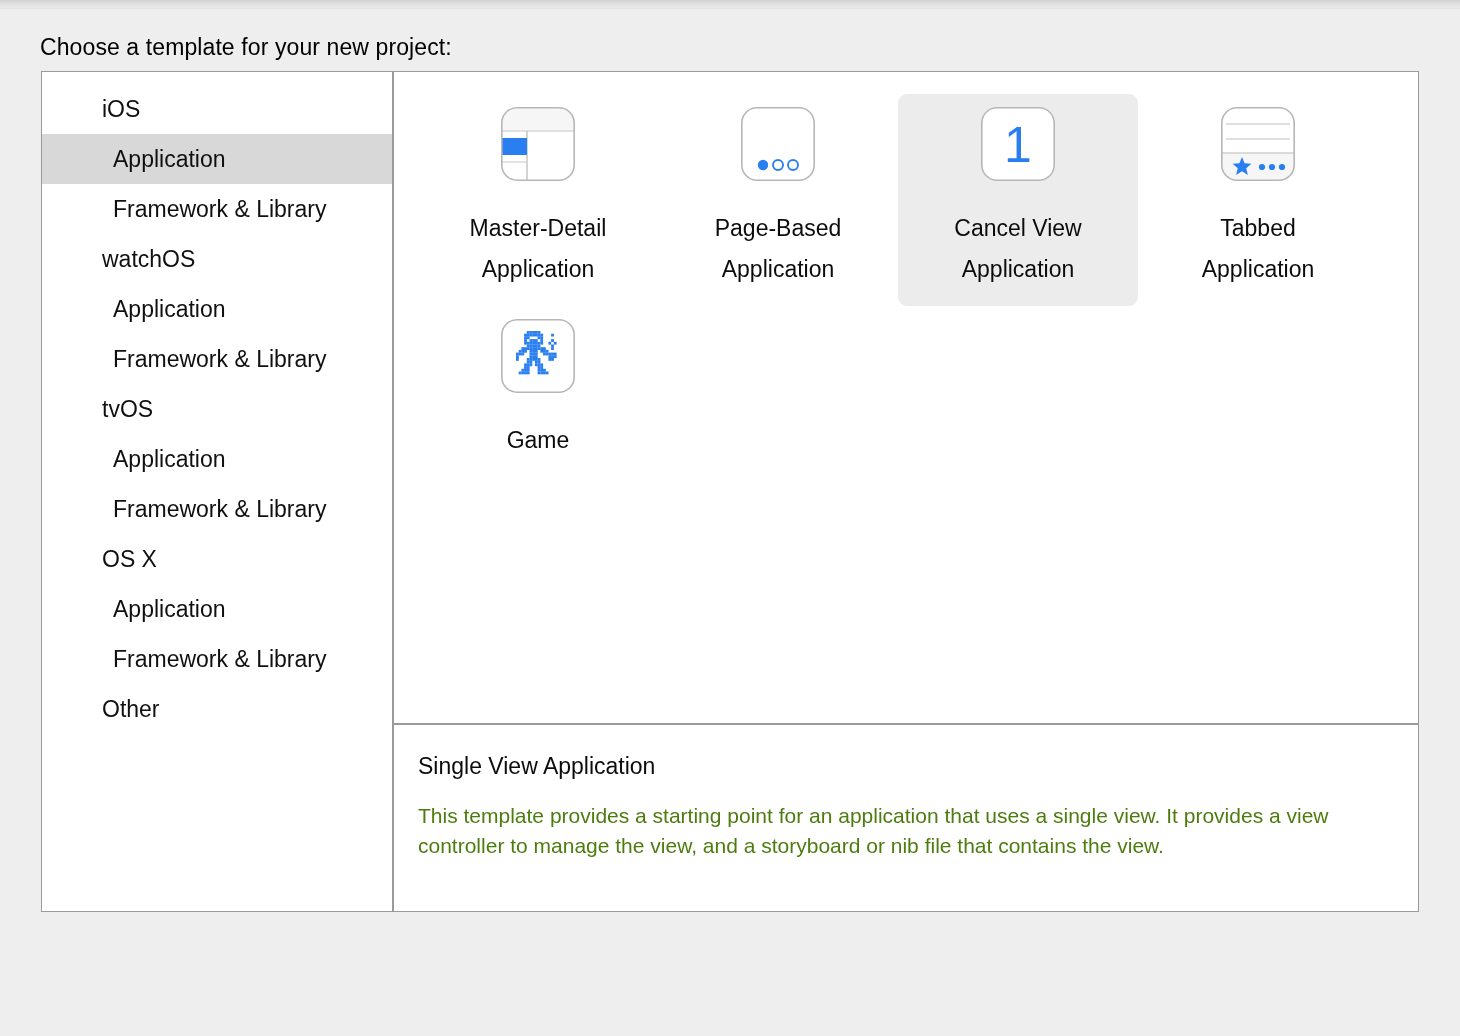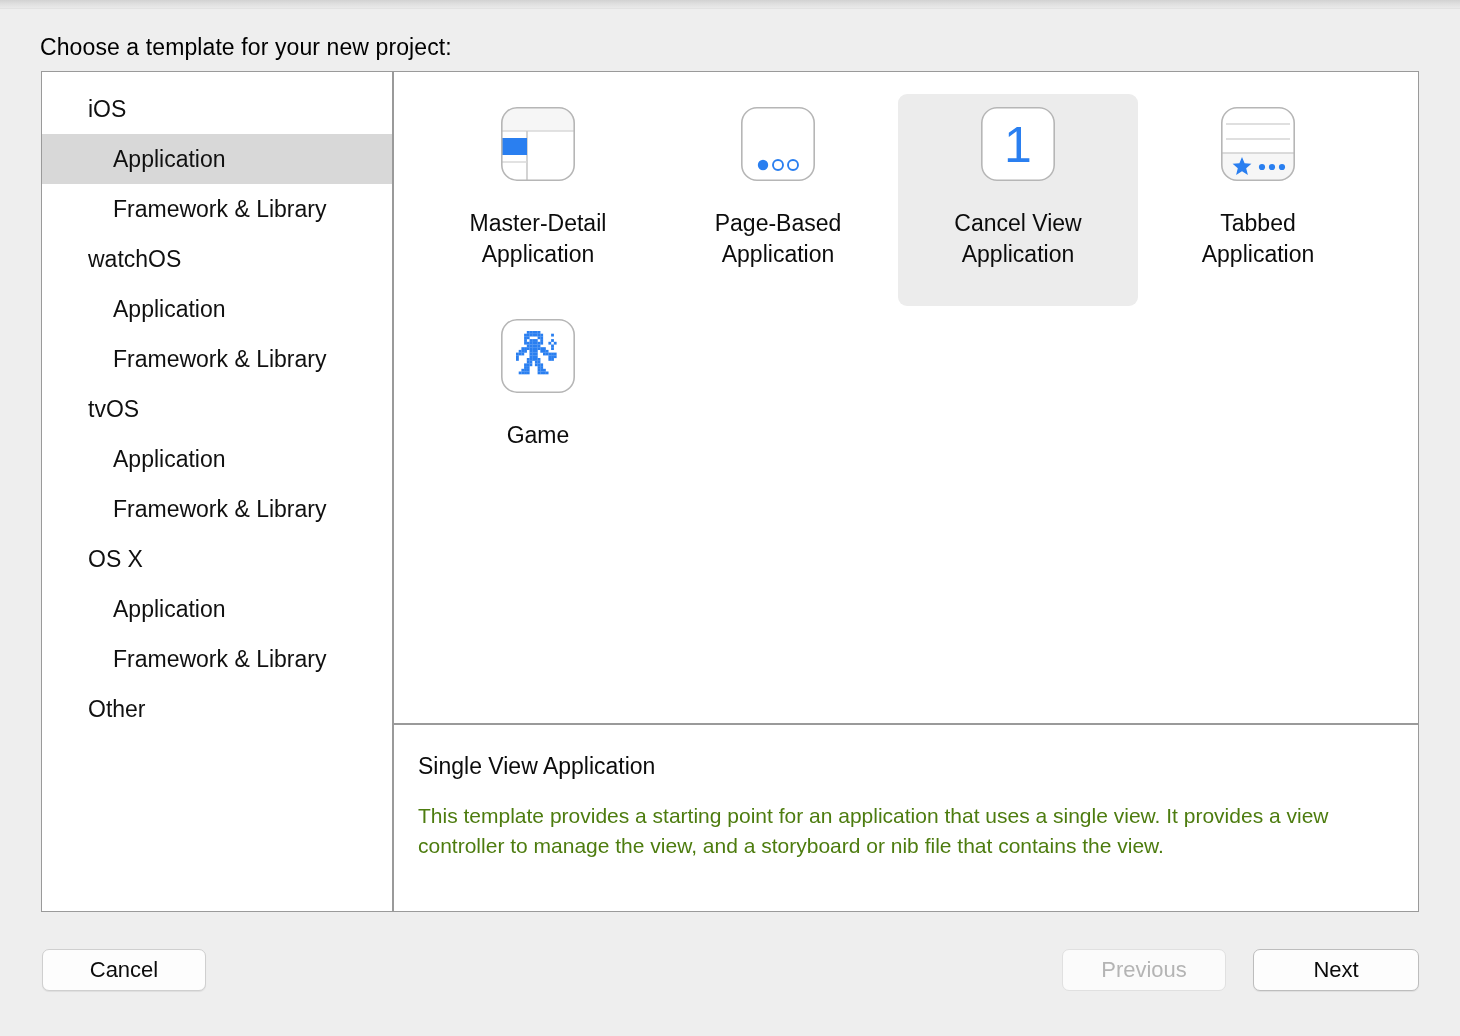--- a/index.html
+++ b/index.html
@@ -69,21 +69,21 @@
   }
 
   .side-row {
     height: 50px;
     display: flex;
     align-items: center;
     font-size: 23px;
     color: #101010;
     white-space: nowrap;
   }
-  .side-row.group { padding-left: 46px; }
+  .side-row.group { padding-left: 60px; }
   .side-row.child { padding-left: 71px; }
   .side-row.selected { background: #d8d8d8; }
 
   
   #content {
     position: relative;
     flex: 1 1 auto;
     display: flex;
     flex-direction: column;
     background: #ffffff;
@@ -114,21 +114,21 @@
   .tmpl-icon {
     width: 80px;
     height: 80px;
     position: relative;
     display: block;
   }
 
   .tmpl-label {
     margin-top: 24px;
     font-size: 23px;
-    line-height: 31px;
+    line-height: 41px;
     color: #0c0c0c;
     text-align: center;
     white-space: pre-line;
   }
 
   
   #desc {
     border-top: 2px solid #9a9a9a;
     flex: 1 1 auto;
     padding: 28px 30px 0 24px;
@@ -446,19 +446,14 @@
         </div>
 
       <div id="desc">
         <div id="desc-title">Single View Application</div>
         <div id="desc-body">This template provides a starting point for an application that uses a single view. It provides a view controller to manage the view, and a storyboard or nib file that contains the view.</div>
       </div>
 
     </div>
   </div>
 
-  <div id="footer">
-    <div class="btn cancel">Cancel</div>
-    <div class="btn prev">Previous</div>
-    <div class="btn next">Next</div>
-  </div>
 
 </div>
 
 </body></html>

